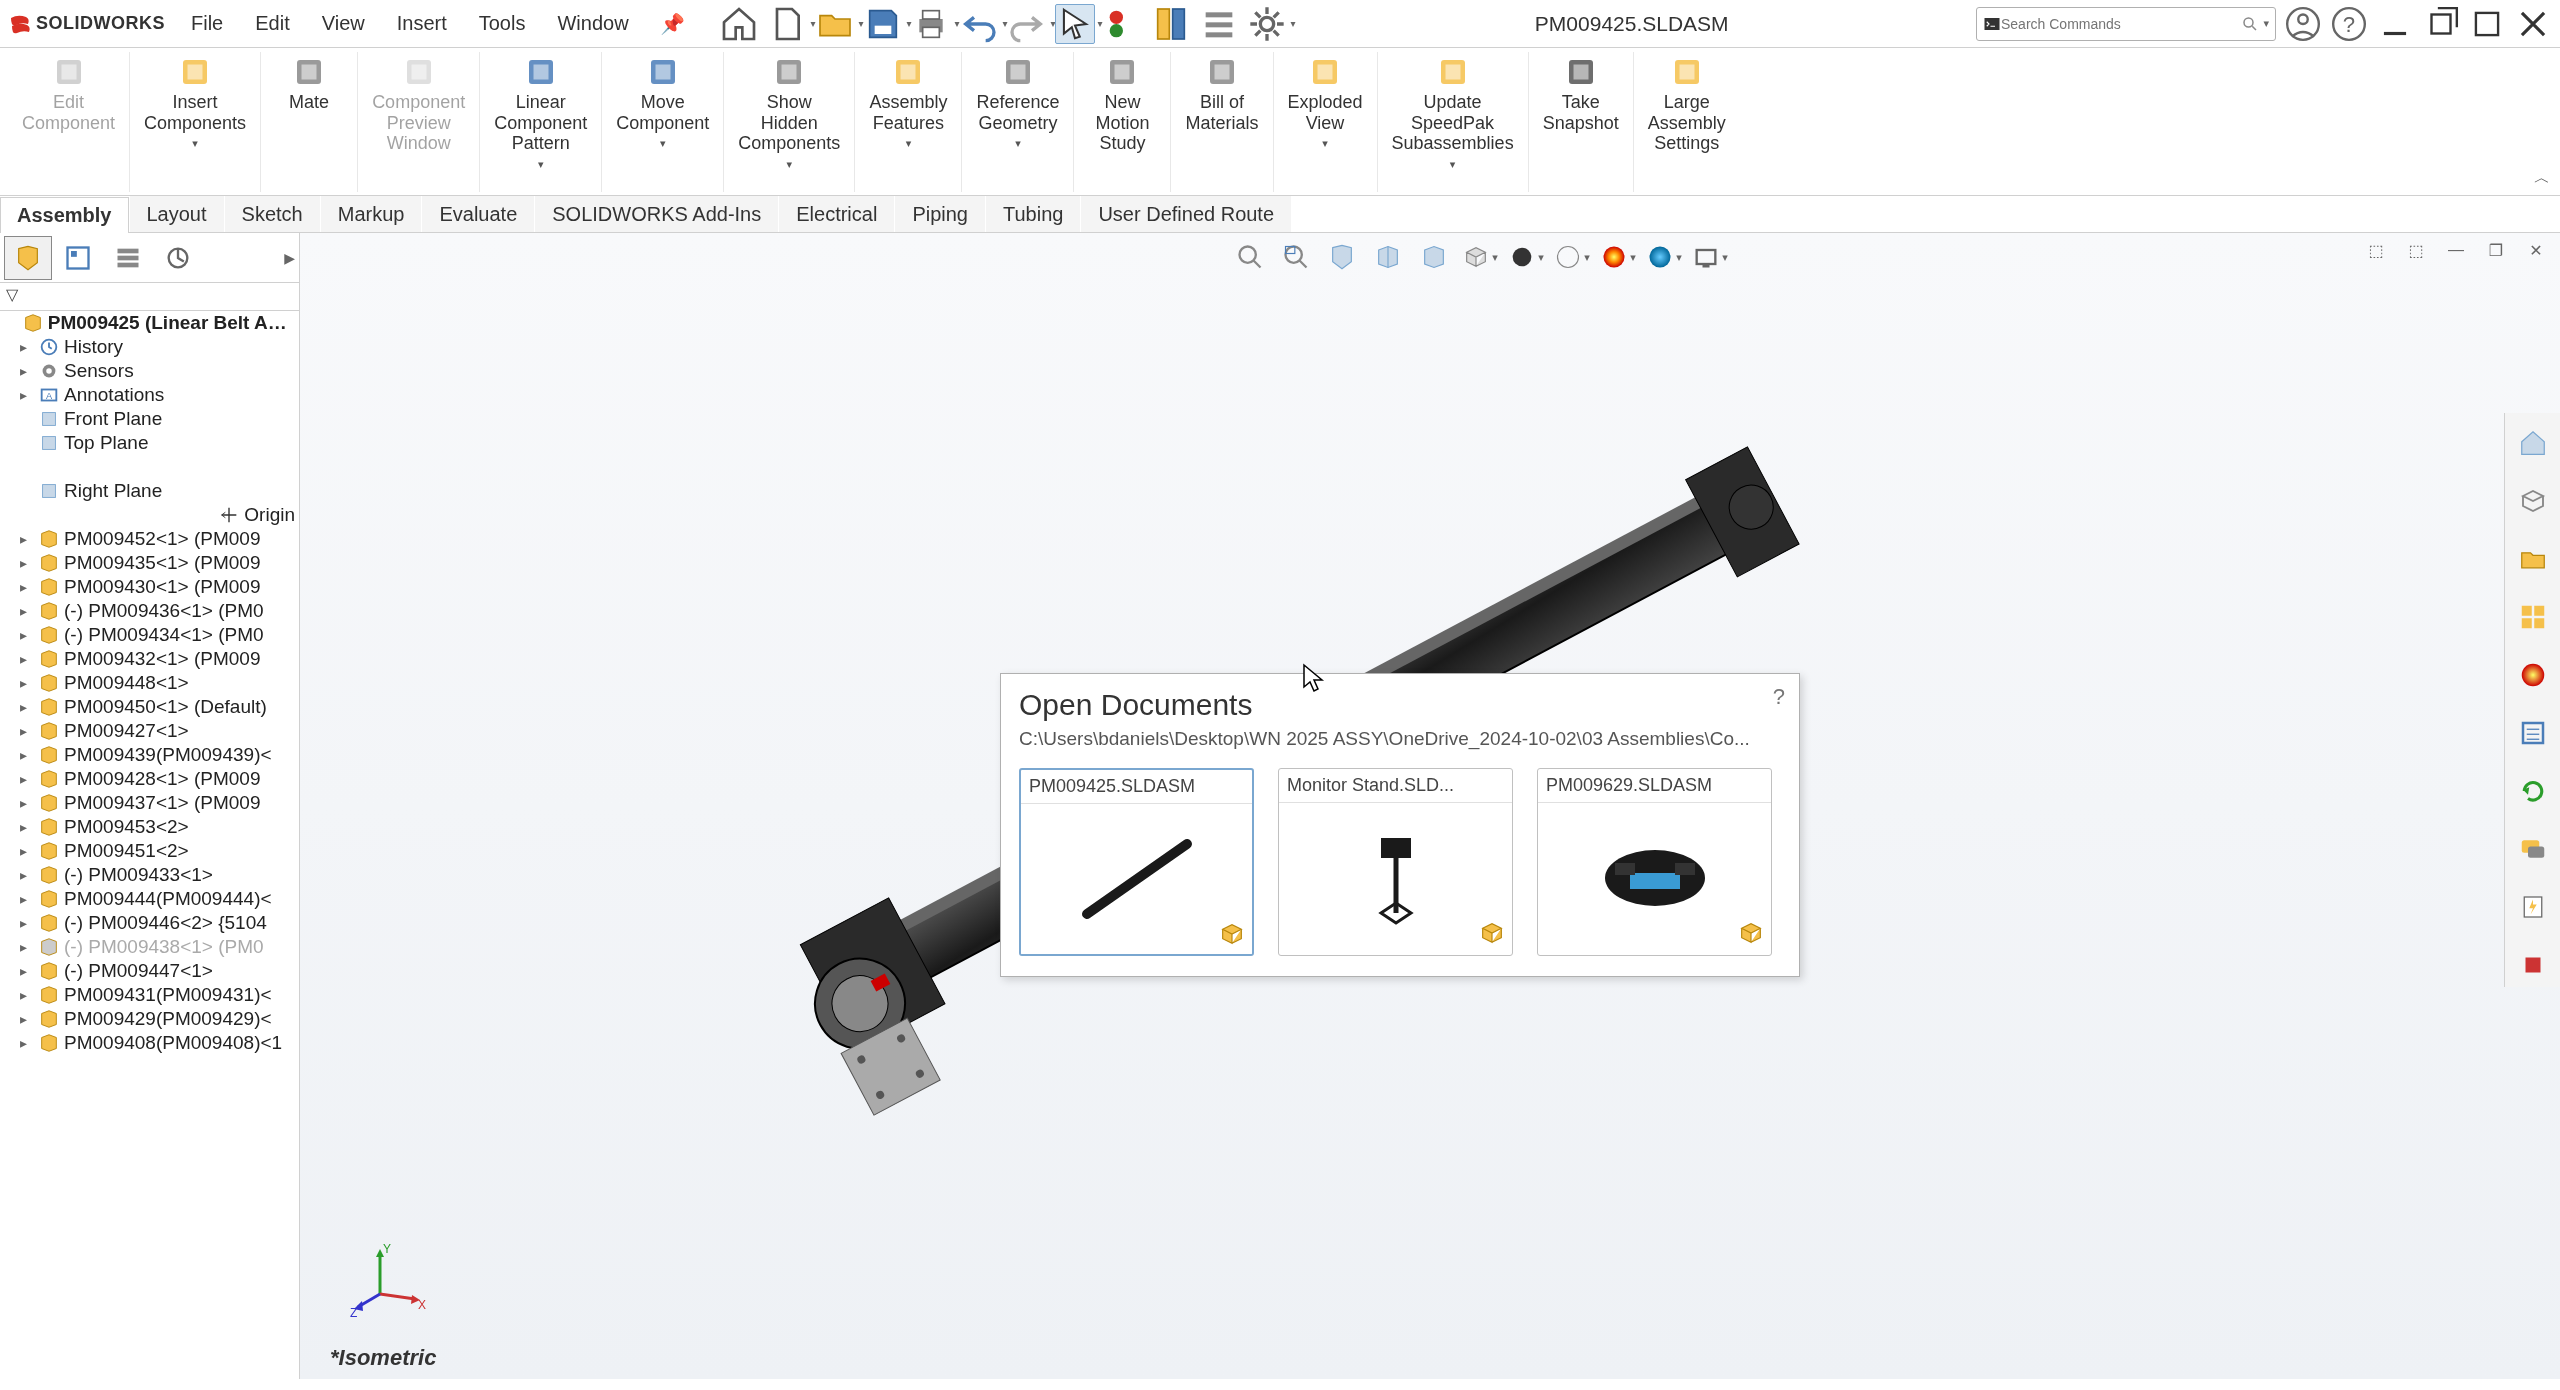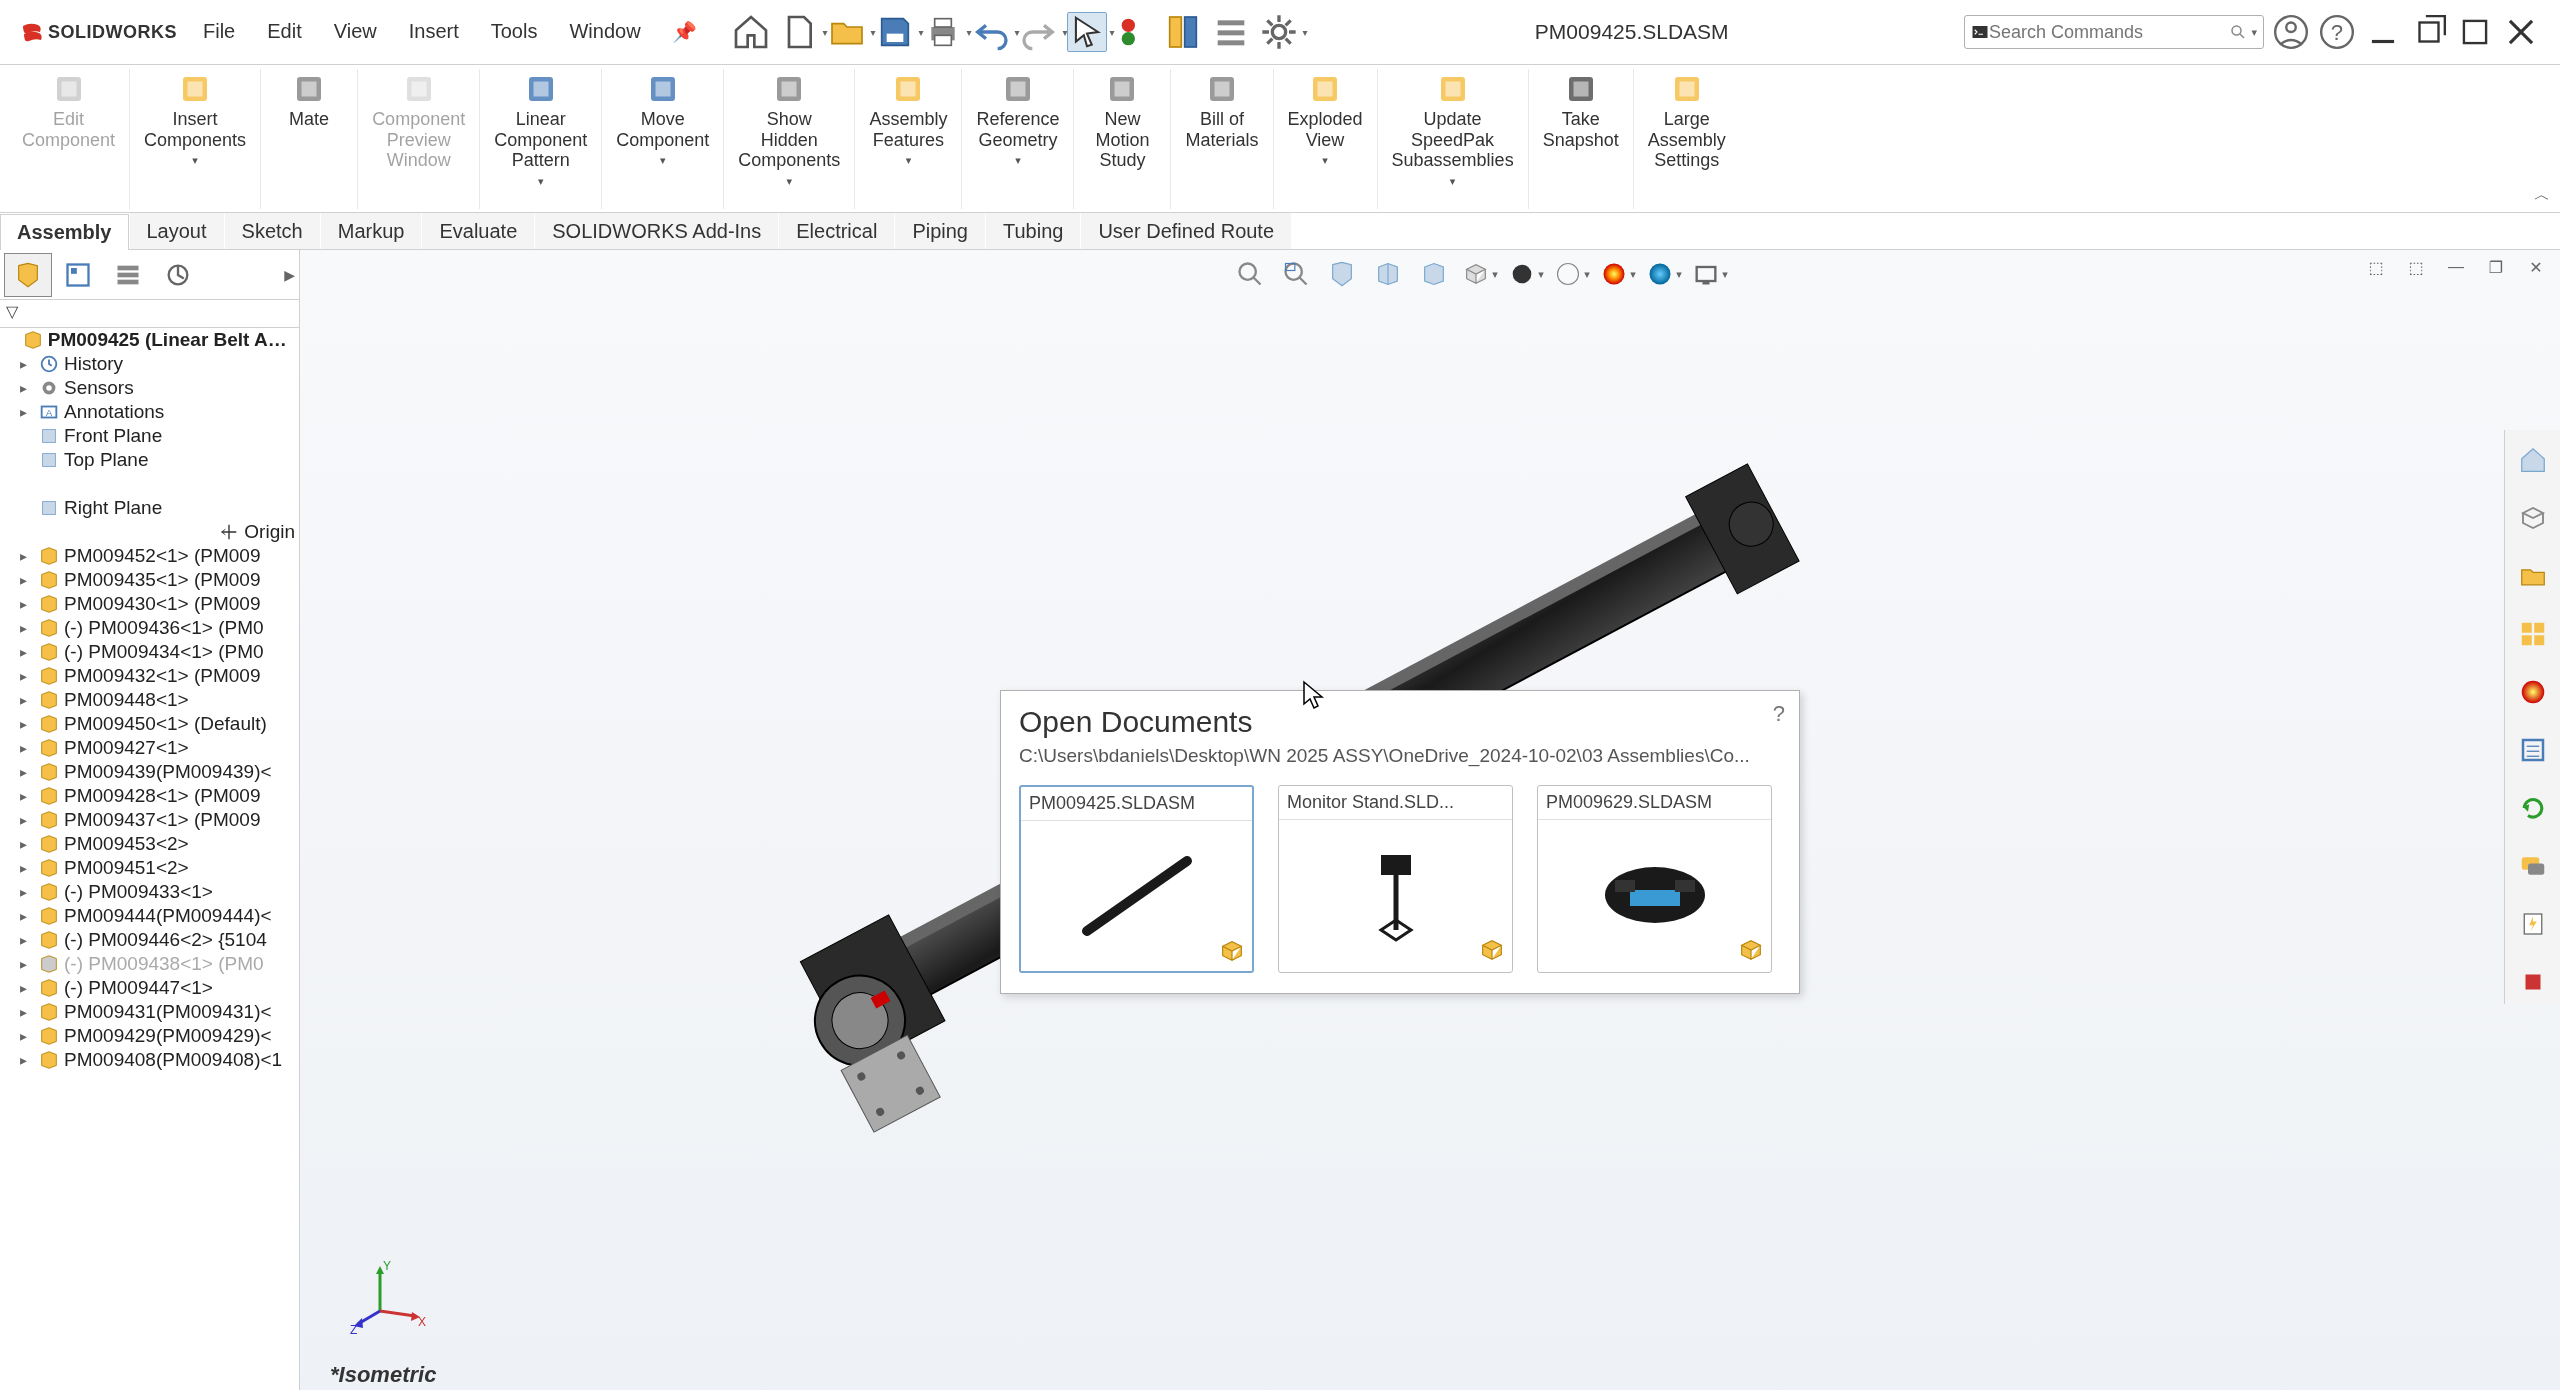--- a/index.html
+++ b/index.html
@@ -1,32 +1,32 @@
 <!DOCTYPE html>
 <html><head>
 <meta charset="utf-8">
 <style>
 * { margin: 0; padding: 0; box-sizing: border-box; font-family: "Segoe UI", Arial, sans-serif; }
 body { background: #fff; overflow: hidden; width: 2560px; height: 1390px; position: relative; }
 
 
-.titlebar { height: 65px; background: #fff; border-bottom: 1px solid #d0d0d0; display: flex; align-items: center; padding: 0 20px; }
+.titlebar { height: 48px; background: #fff; border-bottom: 1px solid #d0d0d0; display: flex; align-items: center; padding: 0 8px; }
 .logo { display: flex; align-items: center; gap: 4px; margin-right: 16px; }
 .logo-icon { width: 24px; height: 24px; }
 .logo-text { font-size: 18px; font-weight: 700; letter-spacing: 0.5px; color: #333; }
 .menubar { display: flex; gap: 12px; }
 .menu-item { padding: 4px 10px; font-size: 20px; color: #333; cursor: pointer; }
 .title-toolbar { display: flex; align-items: center; gap: 8px; margin-left: 24px; }
 .tb-btn { width: 40px; height: 40px; display: flex; align-items: center; justify-content: center; cursor: pointer; border-radius: 2px; position: relative; }
 .tb-btn.active { background: #d8e6f2; border: 1px solid #7aa7d0; }
 .tb-btn .dd-arrow { position: absolute; right: -8px; font-size: 10px; color: #666; }
 .title-center { flex: 1; text-align: center; font-size: 21px; color: #333; }
 .title-right { display: flex; align-items: center; gap: 8px; }
 .search-cmd { display: flex; align-items: center; border: 1px solid #b0b0b0; border-radius: 3px; padding: 2px 6px; height: 34px; width: 300px; }
-.search-cmd input { border: none; outline: none; flex: 1; font-size: 18px; color: #404040; background: transparent; }
+.search-cmd input { border: none; outline: none; flex: 1; font-size: 14px; color: #404040; background: transparent; }
 .win-btn { width: 38px; height: 38px; display: flex; align-items: center; justify-content: center; cursor: pointer; }
 
 
 .ribbon { height: 148px; background: #fff; border-bottom: 1px solid #d0d0d0; display: flex; align-items: flex-start; padding: 4px 8px 0 8px; position: relative; }
 .ribbon-group { display: flex; flex-direction: column; align-items: center; padding: 0 8px; height: 140px; border-right: 1px solid #e8e8e8; }
 .ribbon-group:last-child { border-right: none; }
 .ribbon-btn { display: flex; flex-direction: column; align-items: center; justify-content: flex-start; padding: 2px 6px; cursor: pointer; min-width: 80px; text-align: center; }
 .ribbon-btn.disabled { opacity: 0.45; }
 .ribbon-icon { width: 36px; height: 36px; margin-bottom: 2px; }
 .ribbon-label { font-size: 18px; color: #333; line-height: 1.15; white-space: pre-line; }

